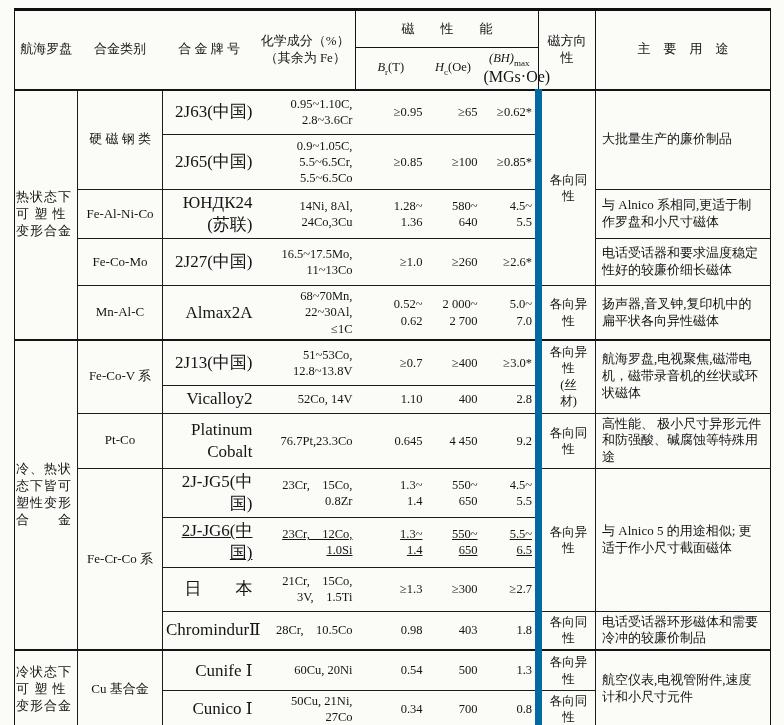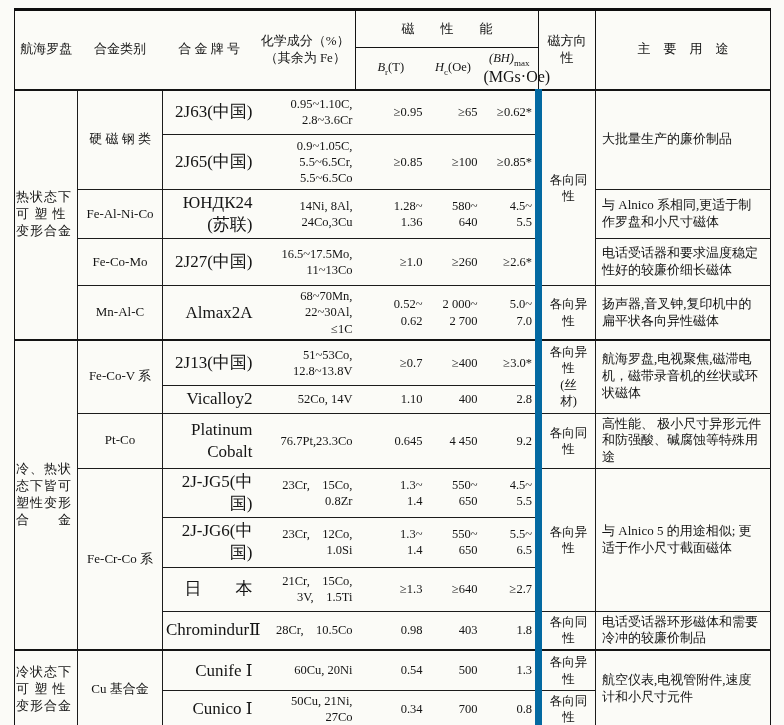--- a/index.html
+++ b/index.html
@@ -47,21 +47,21 @@
 
   tbody tr:nth-child(1){height:45px;}
   tbody tr:nth-child(2){height:55px;}
   tbody tr:nth-child(3){height:40px;}
   tbody tr:nth-child(4){height:47px;}
   tbody tr:nth-child(5){height:47px;}
   tbody tr:nth-child(6){height:46px;}
   tbody tr:nth-child(7){height:27px;}
   tbody tr:nth-child(8){height:40px;}
   tbody tr:nth-child(9){height:44px;}
-  tbody tr:nth-child(10){height:44px;}
+  tbody tr:nth-child(10){height:44px;text-decoration:underline;}
   tbody tr:nth-child(11){height:44px;}
   tbody tr:nth-child(12){height:23px;}
   tbody tr:nth-child(13){height:40px;}
   tbody tr:nth-child(14){height:33px;}
 </style>
 </head>
 <body>
 
 <div class="page">
 
@@ -214,21 +214,21 @@
           <td class="col-hc">550~
 650</td>
           <td class="col-bh">5.5~
 6.5</td>
         </tr>
         <tr>
           <td class="col-grade">日　　本</td>
           <td class="col-composition">21Cr,　15Co,
 3V,　1.5Ti</td>
           <td class="col-br">≥1.3</td>
-          <td class="col-hc">≥640</td>
+          <td class="col-hc">≥300</td>
           <td class="col-bh">≥2.7</td>
         </tr>
         <tr>
           <td class="col-grade">ChromindurⅡ</td>
           <td class="col-composition">28Cr,　10.5Co</td>
           <td class="col-br">0.98</td>
           <td class="col-hc">403</td>
           <td class="col-bh">1.8</td>
           <td class="col-direction">各向同性</td>
           <td class="col-use">电话受话器环形磁体和需要冷冲的较廉价制品</td>

